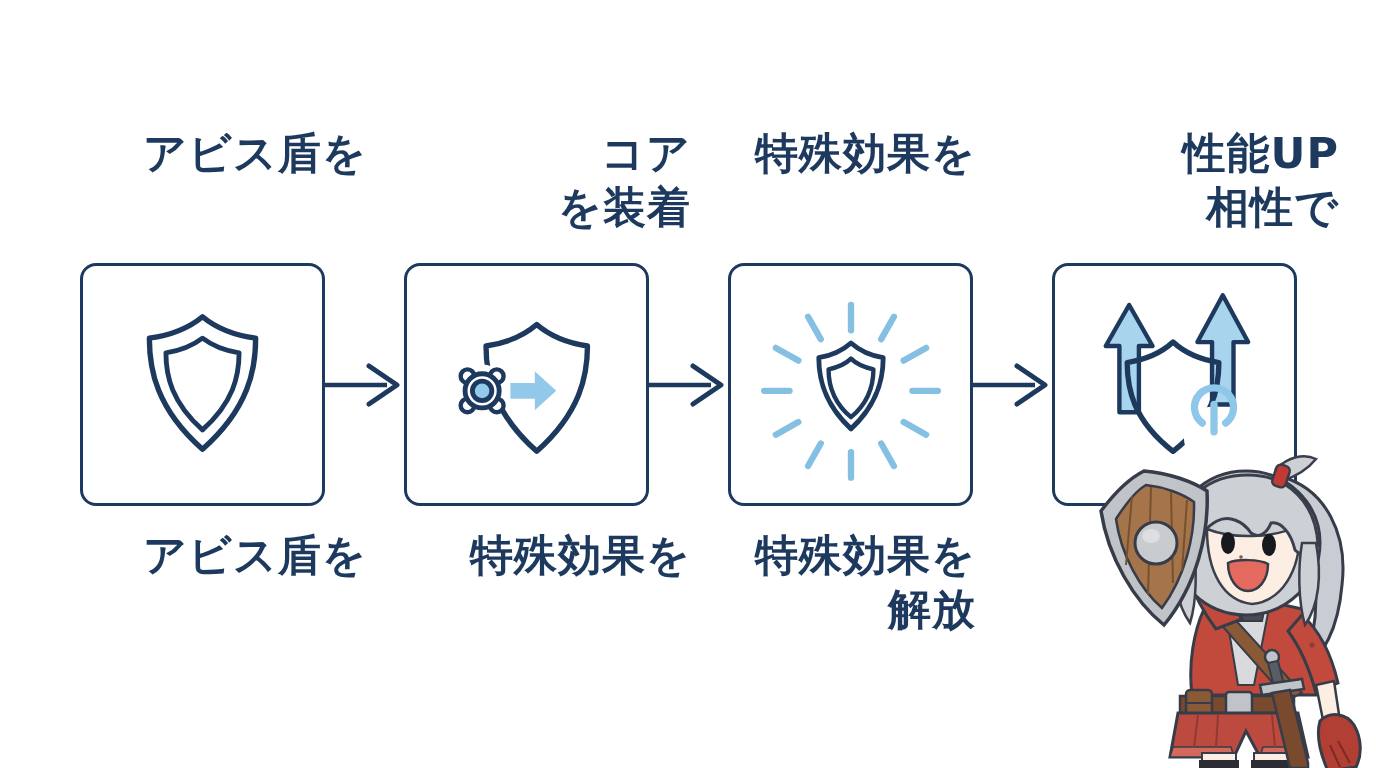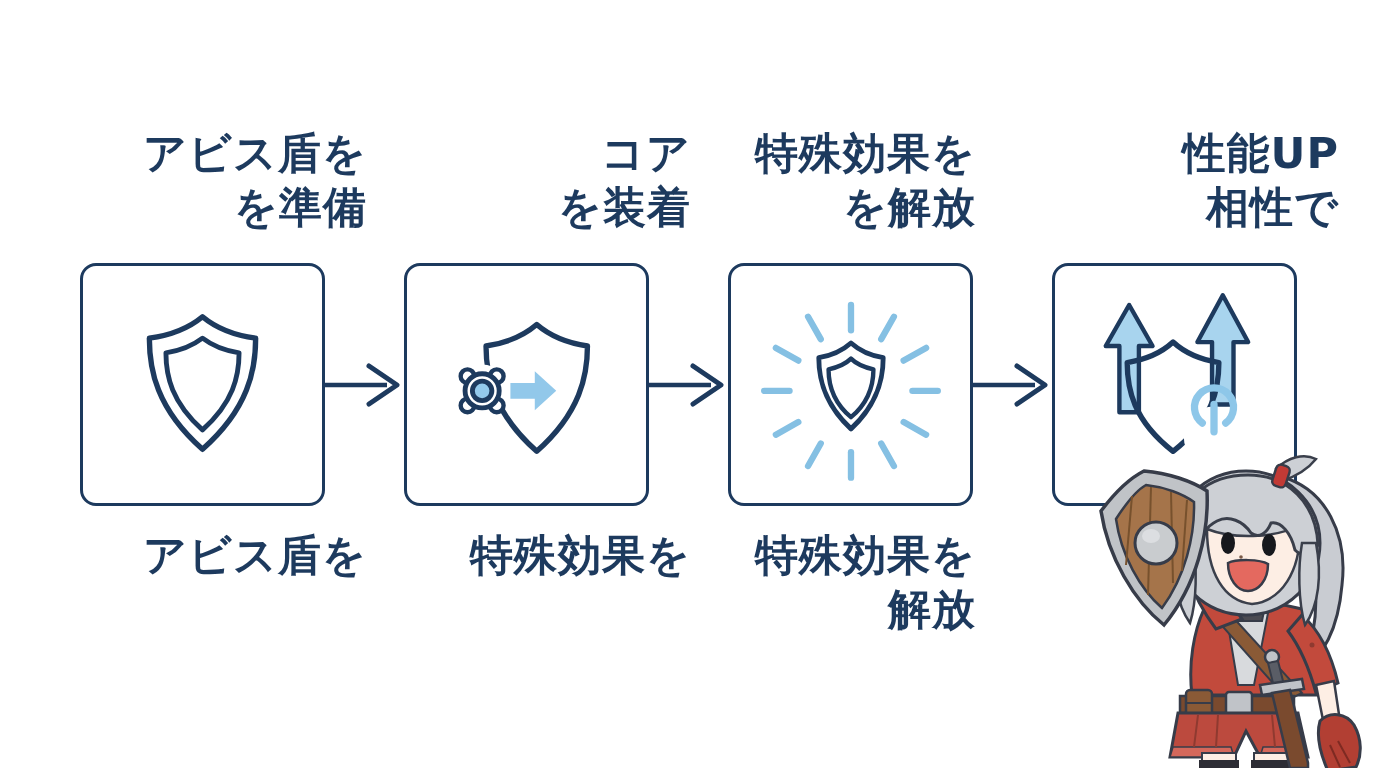--- a/index.html
+++ b/index.html
@@ -25,29 +25,27 @@
   .c0{left:325px}.c1{left:649px}.c2{left:973px}
   .character{position:absolute;left:1076px;top:433px;width:300px;height:335px;}
 </style>
 </head>
 <body>
 
 <div class="stage">
 
   <div class="title t0">
     <div>アビス盾を</div>
-    <div>を準備</div>
   </div>
   <div class="title t1">
     <div>コア</div>
     <div>を装着</div>
   </div>
   <div class="title t2">
     <div>特殊効果を</div>
-    <div>を解放</div>
   </div>
   <div class="title t3">
     <div>性能UP</div>
     <div>相性で</div>
   </div>
 
   <div class="box b0">
     <svg viewBox="0 0 245 243">
       <g fill="none" stroke="#1d3a5e" stroke-width="5.5" stroke-linejoin="round" stroke-linecap="round">
         <path d="M122.5,52 C137,64 155,71 177,74 C177,106 170,146 122.5,188 C75,146 68,106 68,74 C90,71 108,64 122.5,52 Z"></path>

